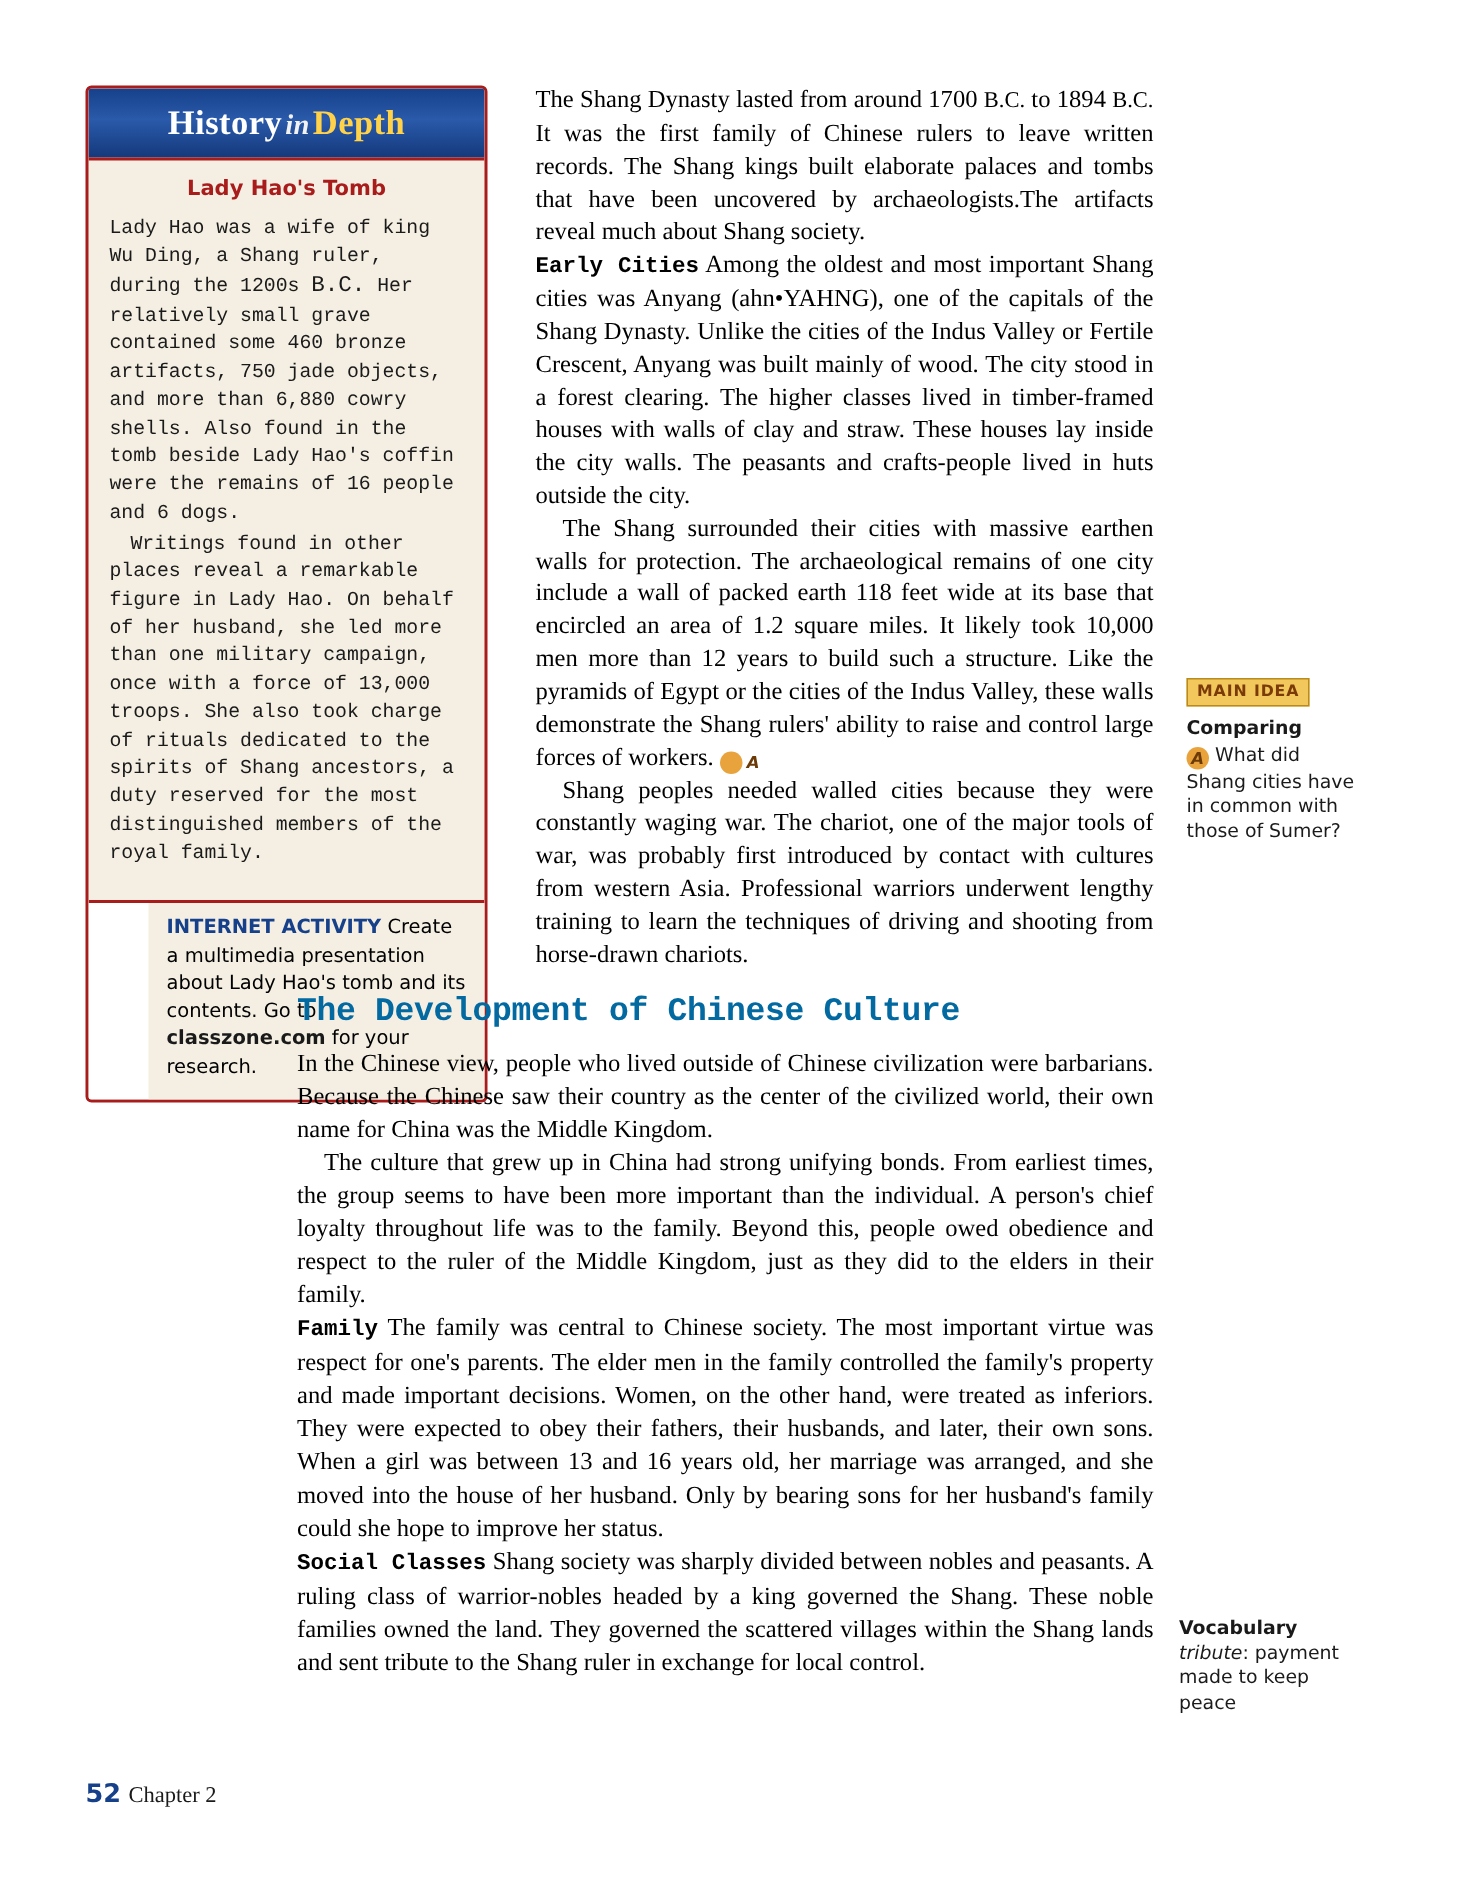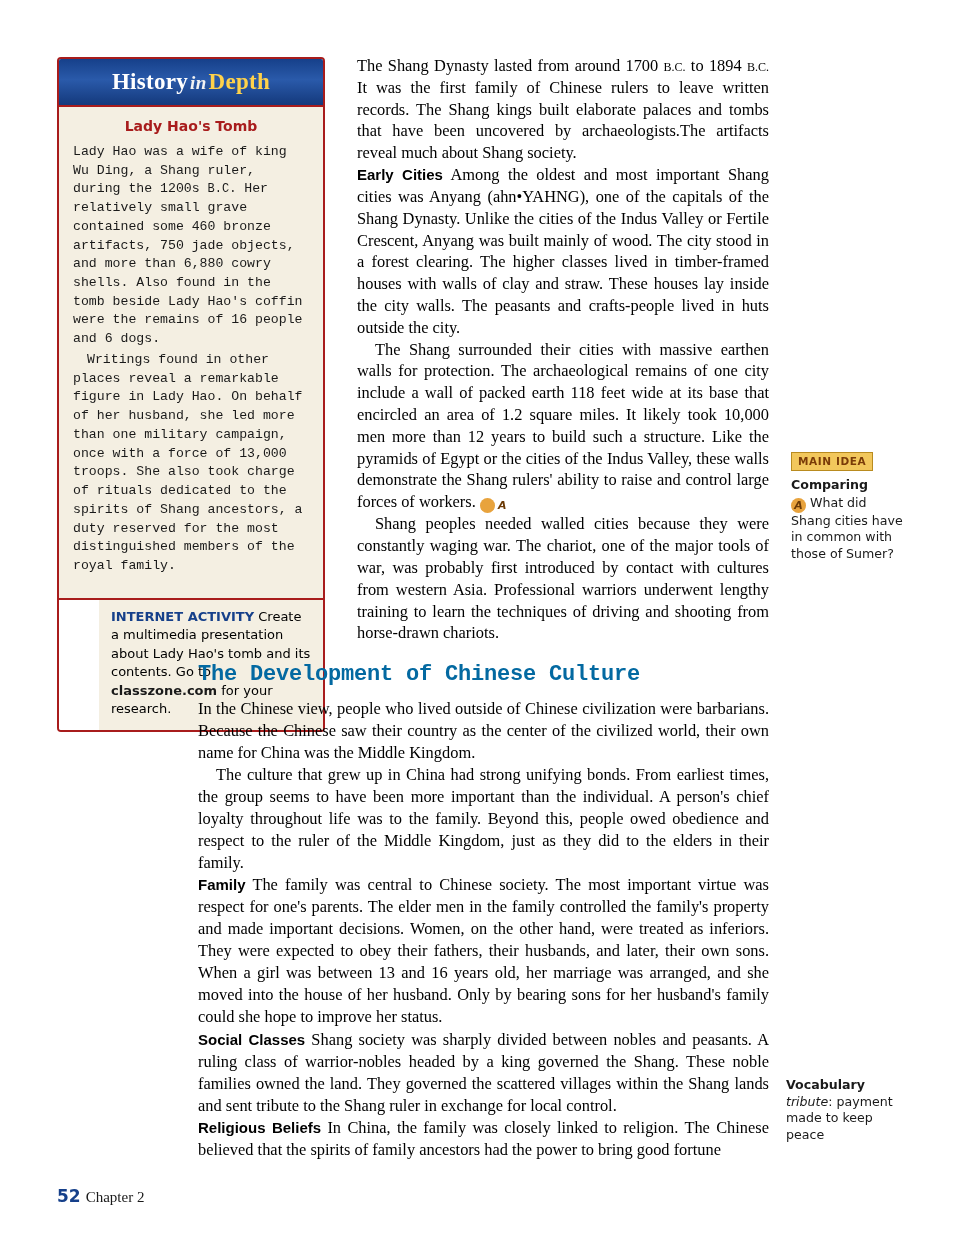--- a/index.html
+++ b/index.html
@@ -62,21 +62,21 @@
   #feature-title {
     color: #a81c1c;
     font-weight: bold;
     font-size: 14px;
     text-align: center;
     margin-bottom: 6px;
     font-family: "DejaVu Sans", sans-serif;
   }
   #feature-body p { margin: 0 0 0 0; font-family: Liberation Mono, monospace; }
   #feature-body p.indent { text-indent: 14px; margin-top: 2px; }
-  .sc { font-size: 12px; }
+  .sc { font-size: 15px; }
 
   
   #tech-box {
     margin: 10px 0 0 0;
     border-top: 2px solid #a81c1c;
     background: #ffffff;
   }
   #tech-banner {
     background: linear-gradient(to bottom, #c42222 0%, #d64a28 55%, #b51d1d 100%);
     padding: 4px 10px;
@@ -108,21 +108,21 @@
     left: 357px;
     top: 55px;
     width: 412px;
     font-size: 16.4px;
     line-height: 1.33;
     text-align: justify;
   }
   #main-col p { margin: 0 0 0 0; }
   #main-col p.ind { text-indent: 18px; }
   .runhead {
-    font-family: Liberation Sans, sans-serif;
+    font-family: Liberation Mono, monospace;
     font-weight: bold;
     font-size: 15px;
   }
   .marker {
     display: inline-block;
     width: 15px;
     height: 15px;
     border-radius: 50%;
     background: #e8a33d;
     color: #6b3a06;
@@ -247,21 +247,20 @@
   <span class="lbl">Comparing</span>
   <span class="marker">A</span><span> What did Shang cities have in common with those of Sumer?</span>
 </div>
 
 <div id="wide-col">
   <h2>The Development of Chinese Culture</h2>
   <p>In the Chinese view, people who lived outside of Chinese civilization were barbarians. Because the Chinese saw their country as the center of the civilized world, their own name for China was the Middle Kingdom.</p>
   <p class="ind">The culture that grew up in China had strong unifying bonds. From earliest times, the group seems to have been more important than the individual. A person's chief loyalty throughout life was to the family. Beyond this, people owed obedience and respect to the ruler of the Middle Kingdom, just as they did to the elders in their family.</p>
   <p><span class="runhead">Family</span><span> The family was central to Chinese society. The most important virtue was respect for one's parents. The elder men in the family controlled the family's property and made important decisions. Women, on the other hand, were treated as inferiors. They were expected to obey their fathers, their husbands, and later, their own sons. When a girl was between 13 and 16 years old, her marriage was arranged, and she moved into the house of her husband. Only by bearing sons for her husband's family could she hope to improve her status.</span></p>
   <p><span class="runhead">Social Classes</span><span> Shang society was sharply divided between nobles and peasants. A ruling class of warrior-nobles headed by a king governed the Shang. These noble families owned the land. They governed the scattered villages within the Shang lands and sent tribute to the Shang ruler in exchange for local control.</span></p>
-  <p><span class="runhead">Religious Beliefs</span><span> In China, the family was closely linked to religion. The Chinese believed that the spirits of family ancestors had the power to bring good fortune</span></p>
 </div>
 
 <div id="vocab-note">
   <span class="lbl">Vocabulary</span>
   <span class="term">tribute</span><span>: payment made to keep peace</span>
 </div>
 
 <div id="footer">
   <span class="pageno">52</span><span class="chap">Chapter 2</span>
 </div>

